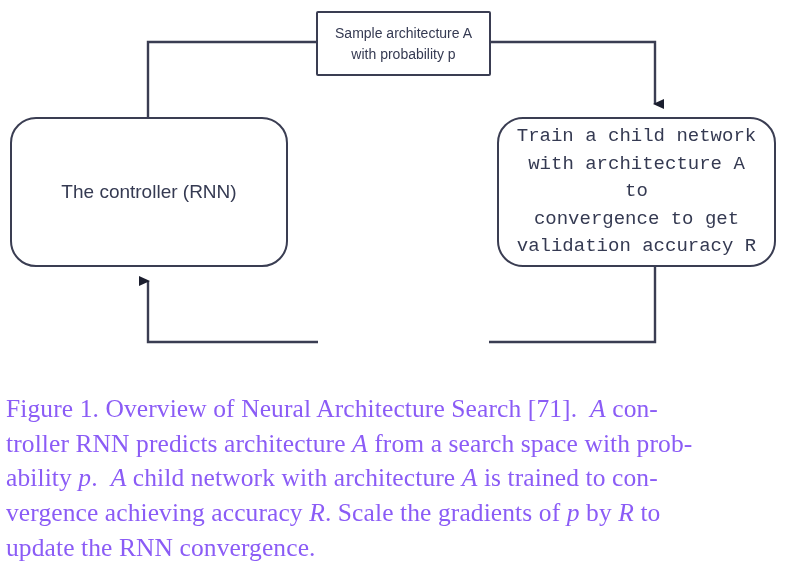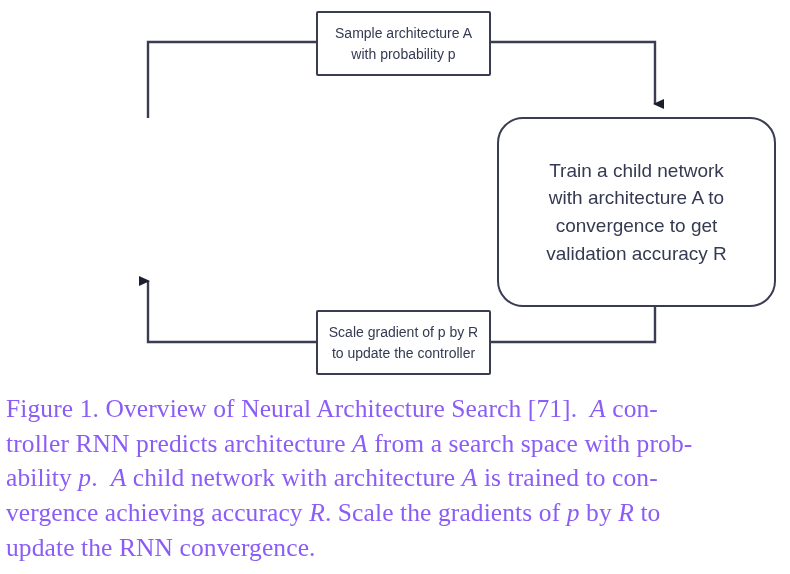--- a/index.html
+++ b/index.html
@@ -73,21 +73,22 @@
     left: 10px;
     top: 117px;
     width: 278px;
     height: 150px;
   }
 
   #node-train {
     left: 497px;
     top: 117px;
     width: 279px;
-    height: 190px;
+    height: 150px;
+    font-family: Liberation Mono, monospace;
   }
 
   #node-sample {
     left: 316px;
     top: 11px;
     width: 175px;
     height: 65px;
   }
 
   #node-scale {
@@ -142,37 +143,36 @@
 
       <path d="M148,118 L148,42 L318,42" fill="none" stroke="#3a3d52" stroke-width="2.4"></path>
 
       <path d="M489,42 L655,42 L655,104" fill="none" stroke="#3a3d52" stroke-width="2.4" marker-end="url(#arrow-down)"></path>
 
       <path d="M655,266 L655,342 L489,342" fill="none" stroke="#3a3d52" stroke-width="2.4"></path>
 
       <path d="M318,342 L148,342 L148,281" fill="none" stroke="#3a3d52" stroke-width="2.4" marker-end="url(#arrow-up)"></path>
     </svg>
 
+    <div class="node node-main" id="node-controller">
+      <span class="node-text">The controller (RNN)</span>
+    </div>
 
     <div class="node node-main" id="node-train">
       <span class="node-text">Train a child network
 with architecture A to
 convergence to get
 validation accuracy R</span>
     </div>
 
     <div class="node node-label" id="node-sample">
       <span class="node-text">Sample architecture A
 with probability p</span>
     </div>
 
-    <div class="node node-label" id="node-scale">
-      <span class="node-text">Scale gradient of p by R
-to update the controller</span>
-    </div>
 
   </div>
 
   <div id="caption">
     <span class="cap-line">Figure 1. Overview of Neural Architecture Search [71].  <span class="mathit">A</span> con-</span>
     <span class="cap-line">troller RNN predicts architecture <span class="mathit">A</span> from a search space with prob-</span>
     <span class="cap-line">ability <span class="mathit">p</span>.  <span class="mathit">A</span> child network with architecture <span class="mathit">A</span> is trained to con-</span>
     <span class="cap-line">vergence achieving accuracy <span class="mathit">R</span>. Scale the gradients of <span class="mathit">p</span> by <span class="mathit">R</span> to</span>
     <span class="cap-line">update the RNN convergence.</span>
   </div>

